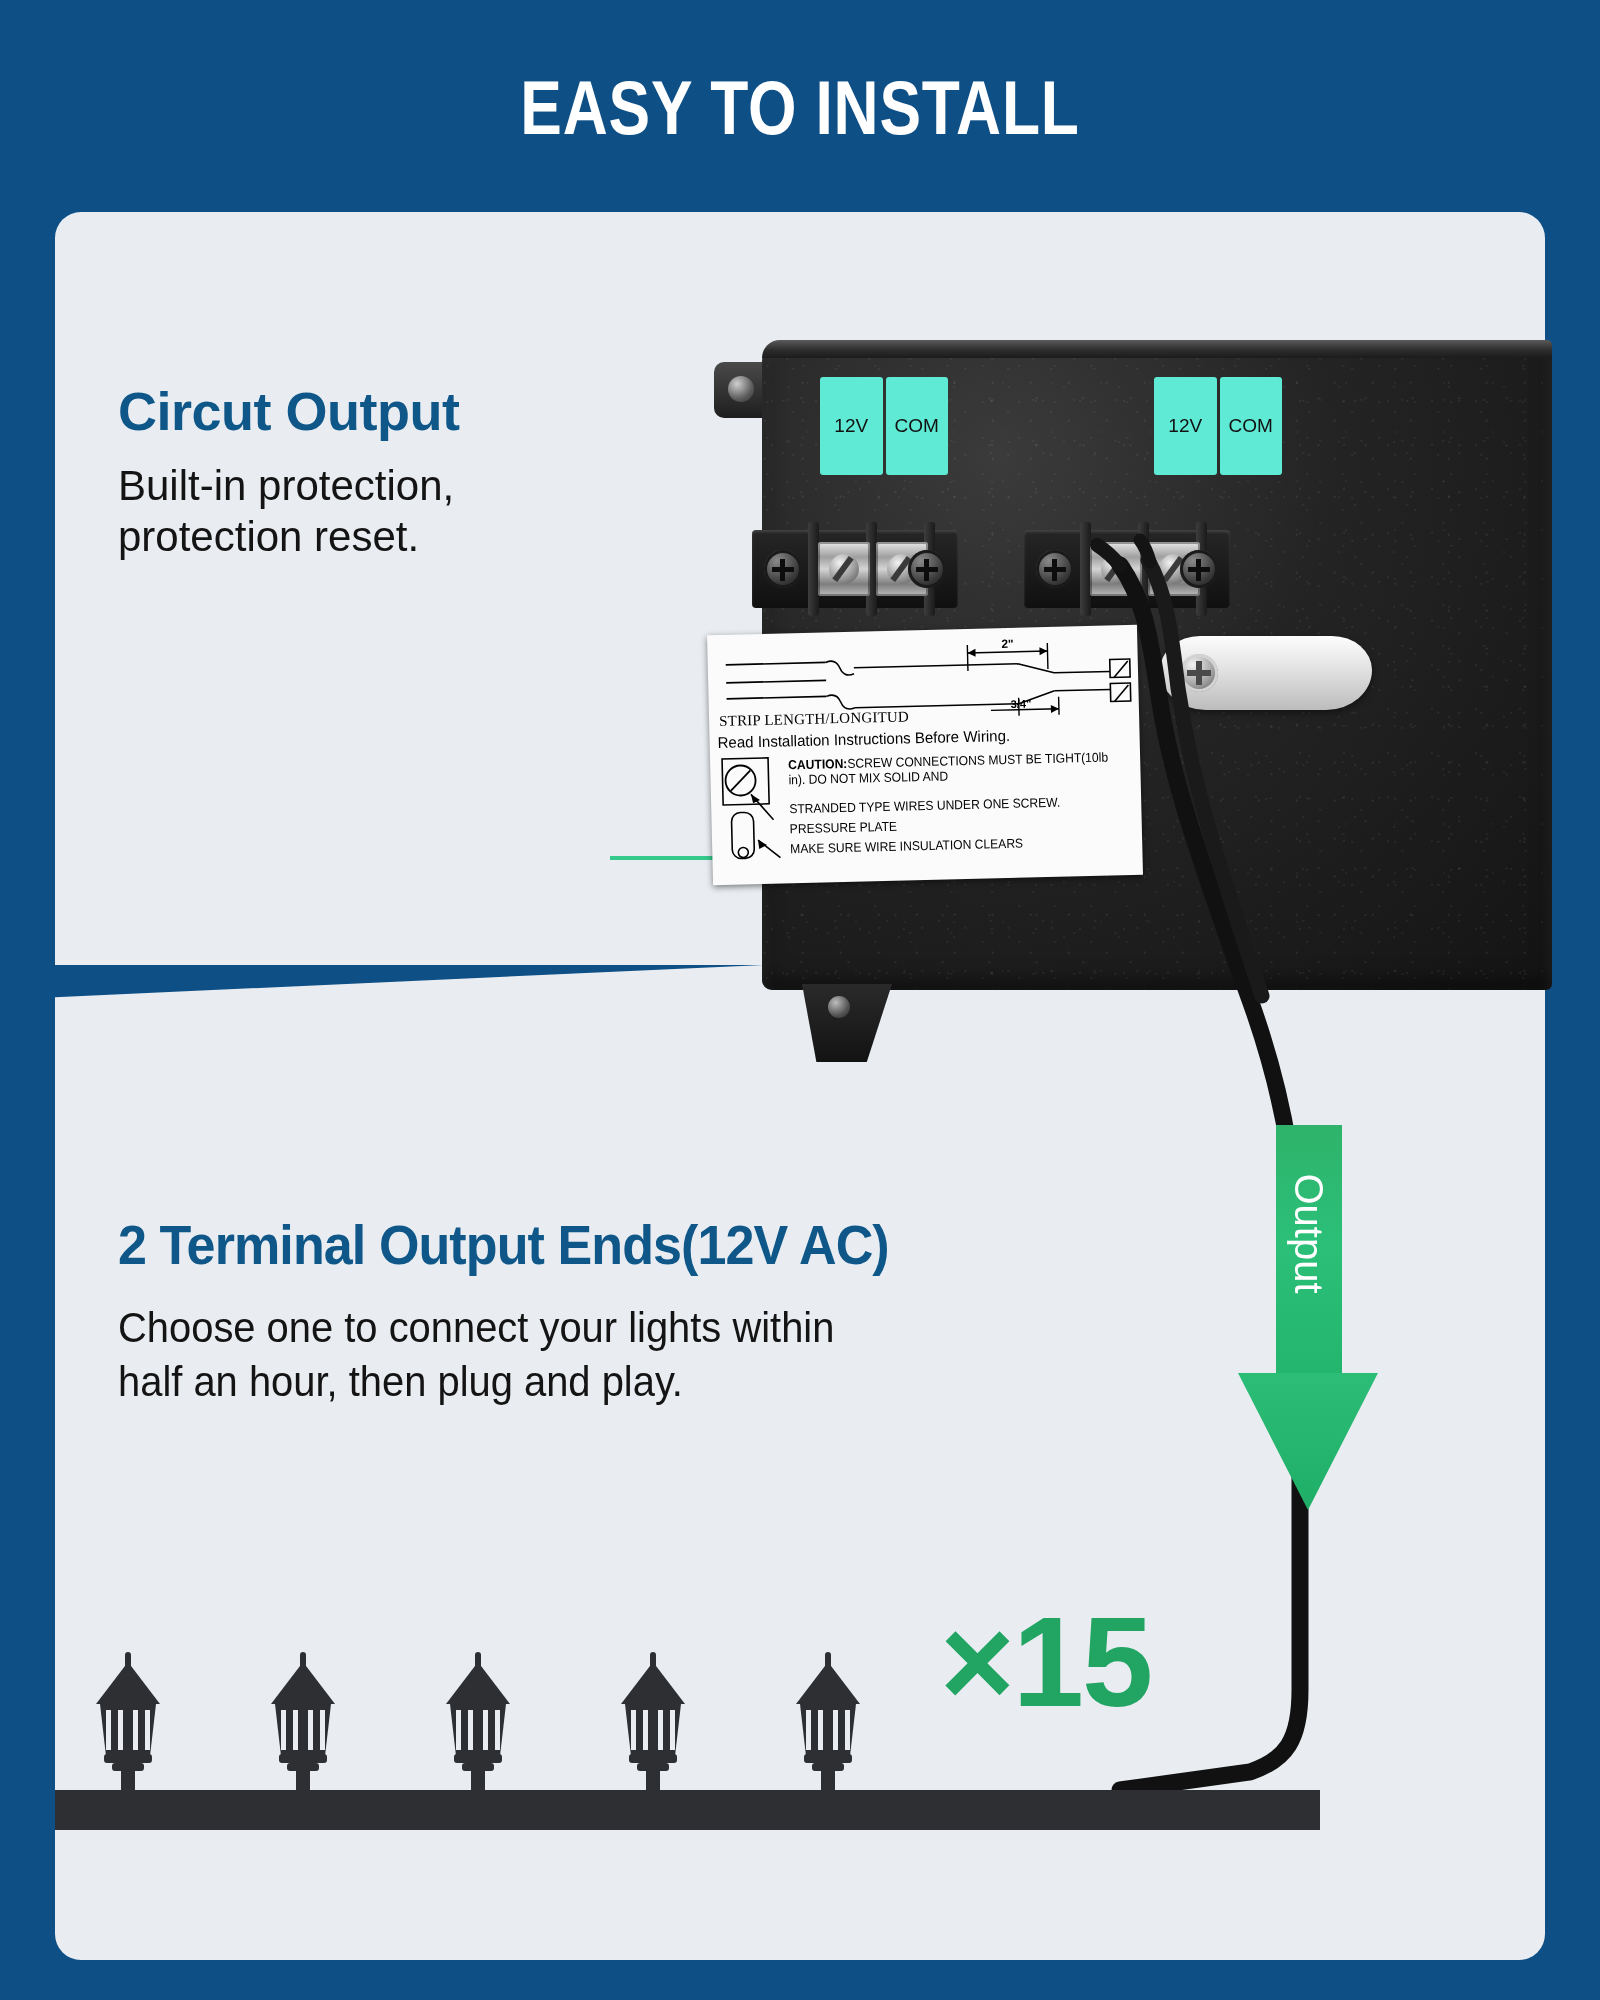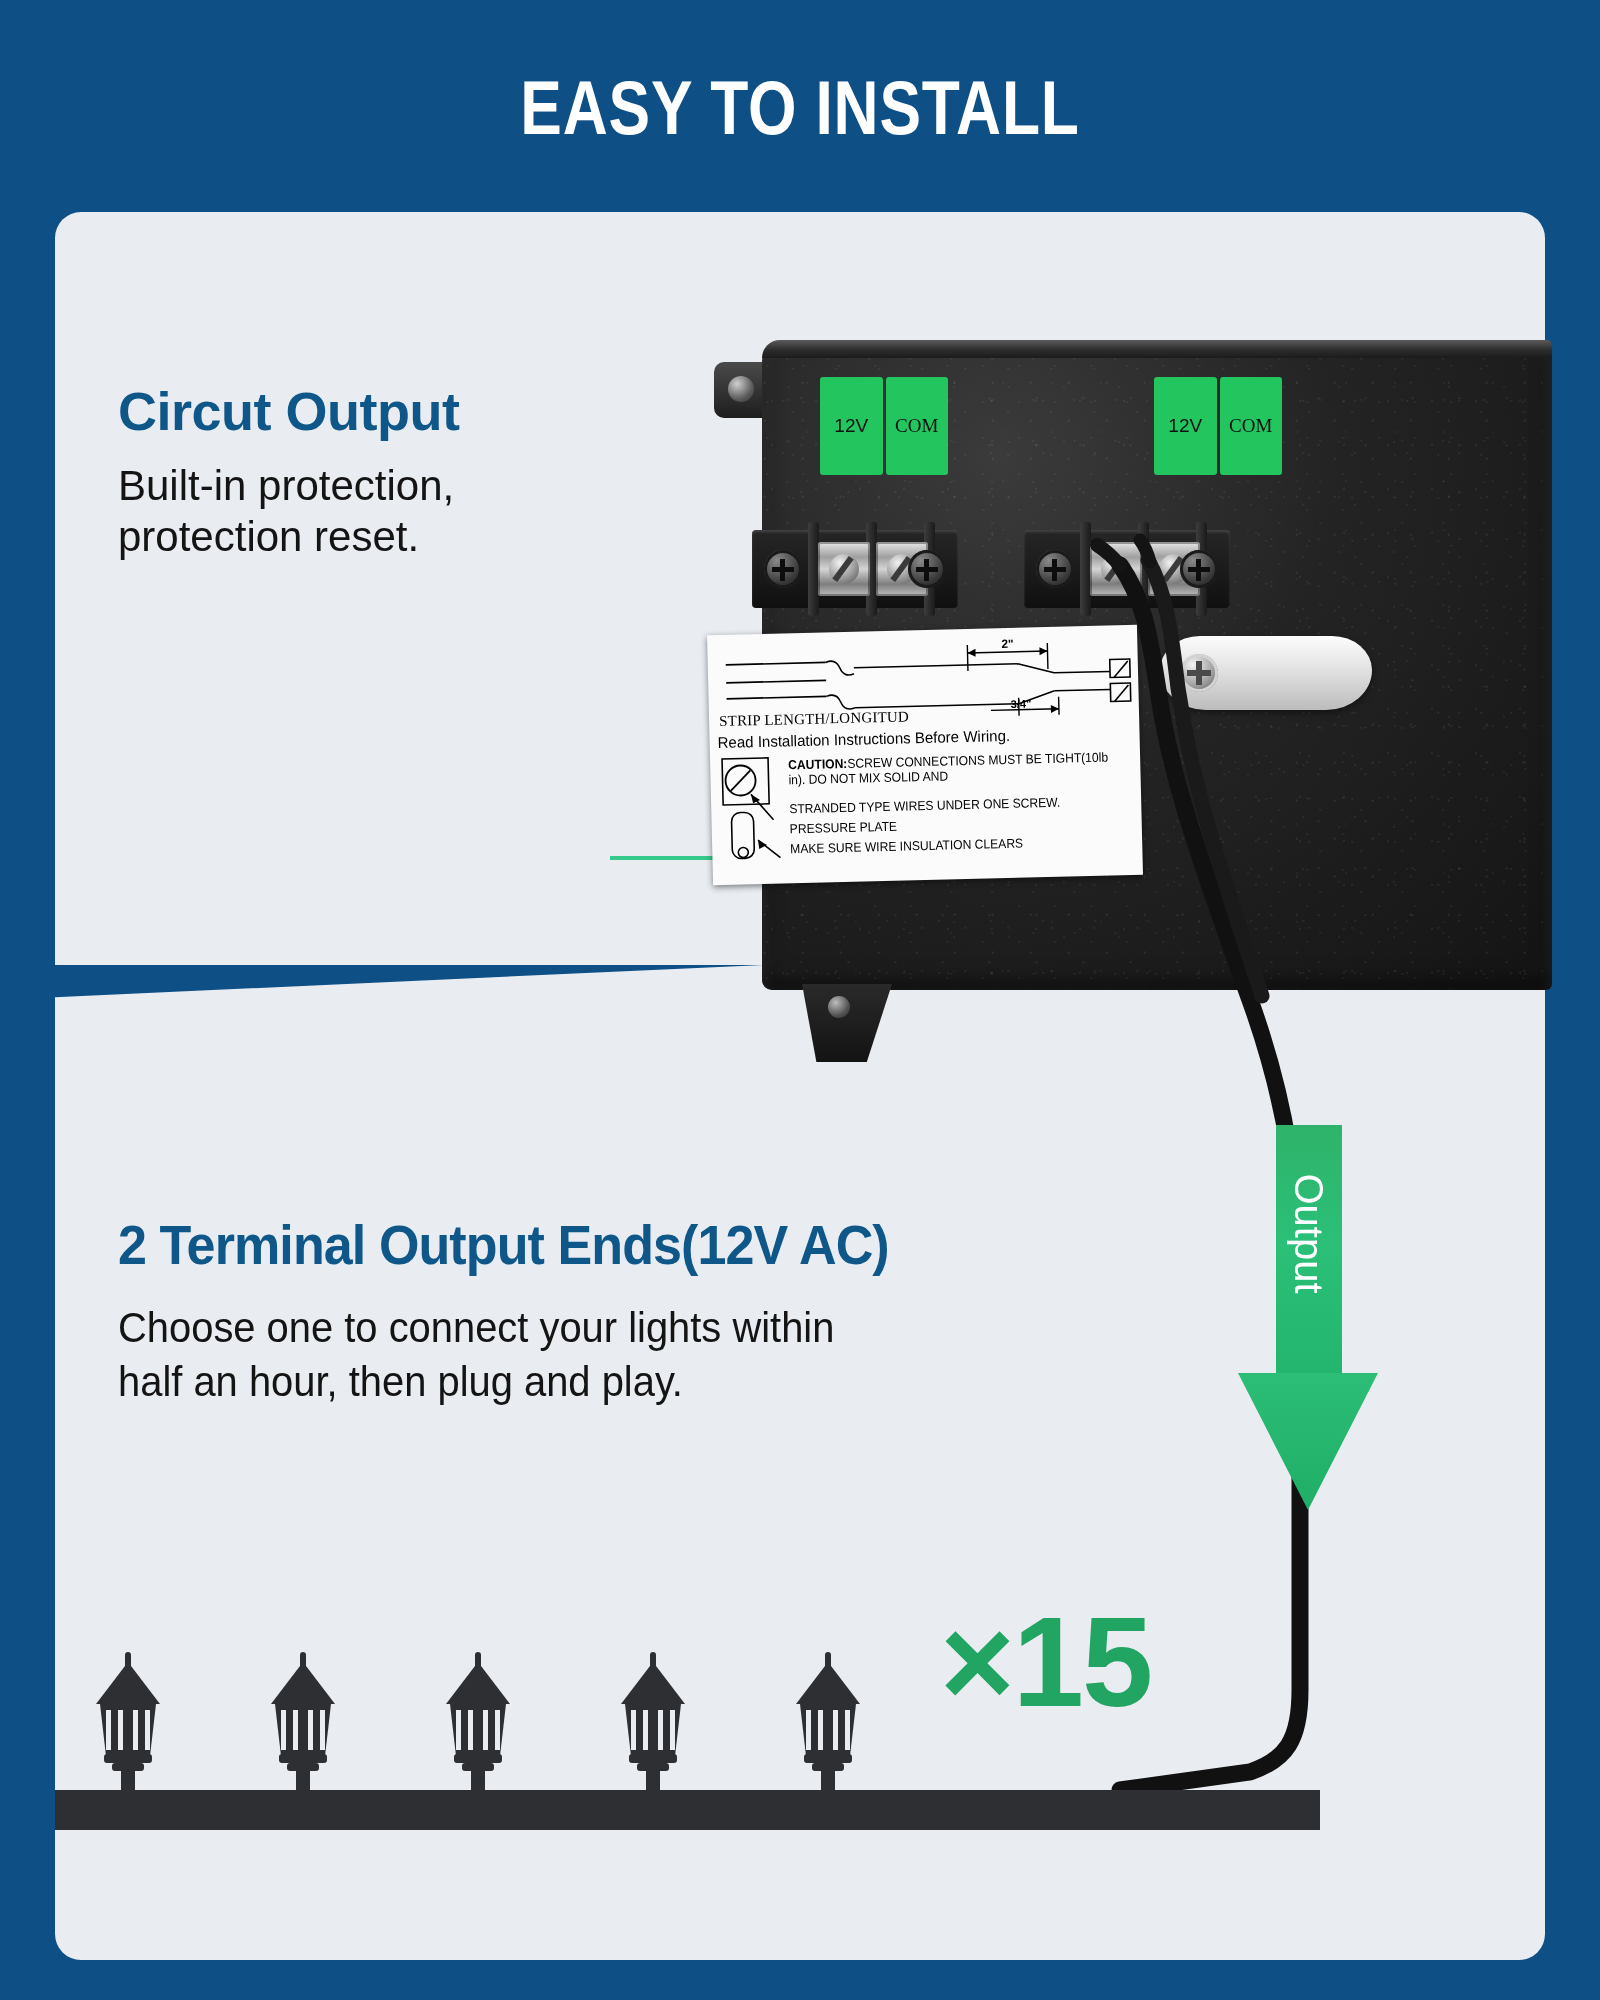--- a/index.html
+++ b/index.html
@@ -168,27 +168,27 @@
     position:absolute; left:66px; top:656px; width:22px; height:22px; border-radius:50%;
     background:radial-gradient(circle at 35% 30%, #bdbdbd, #555 60%, #262626 100%);
   }
 
   
   .plate{
     position:absolute; width:128px; height:98px;
     display:flex;
   }
   .plate .half{
-    flex:1; background:#22c55e;
+    flex:1; background:#5eead4;
     display:flex; align-items:center; justify-content:center;
     font-family:"Liberation Sans", sans-serif;
     font-size:19px; font-weight:400; color:#111;
     border-radius:3px;
   }
-  .plate .half + .half{ margin-left:3px;font-family:Liberation Serif, serif; }
+  .plate .half + .half{ margin-left:3px; }
   #plate-1{ left:58px; top:37px; }
   #plate-2{ left:392px; top:37px; }
 
   
   .tblock{
     position:absolute; width:206px; height:78px;
     background:linear-gradient(180deg,#262626,#101010);
     border-radius:4px;
     box-shadow: inset 0 2px 3px rgba(255,255,255,.14);
   }

